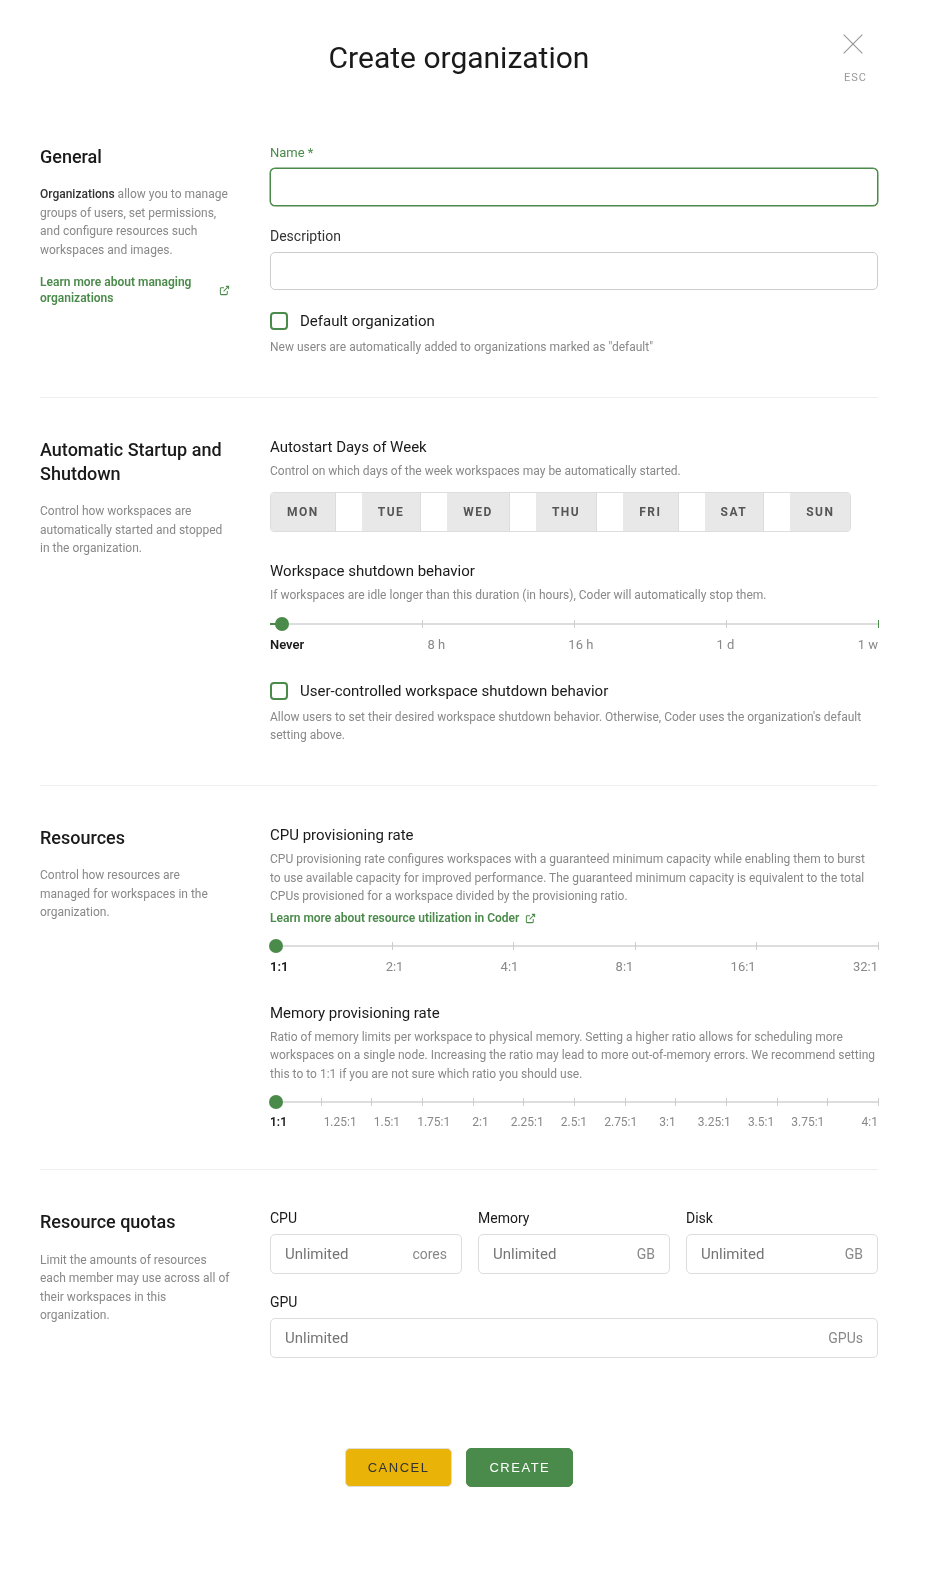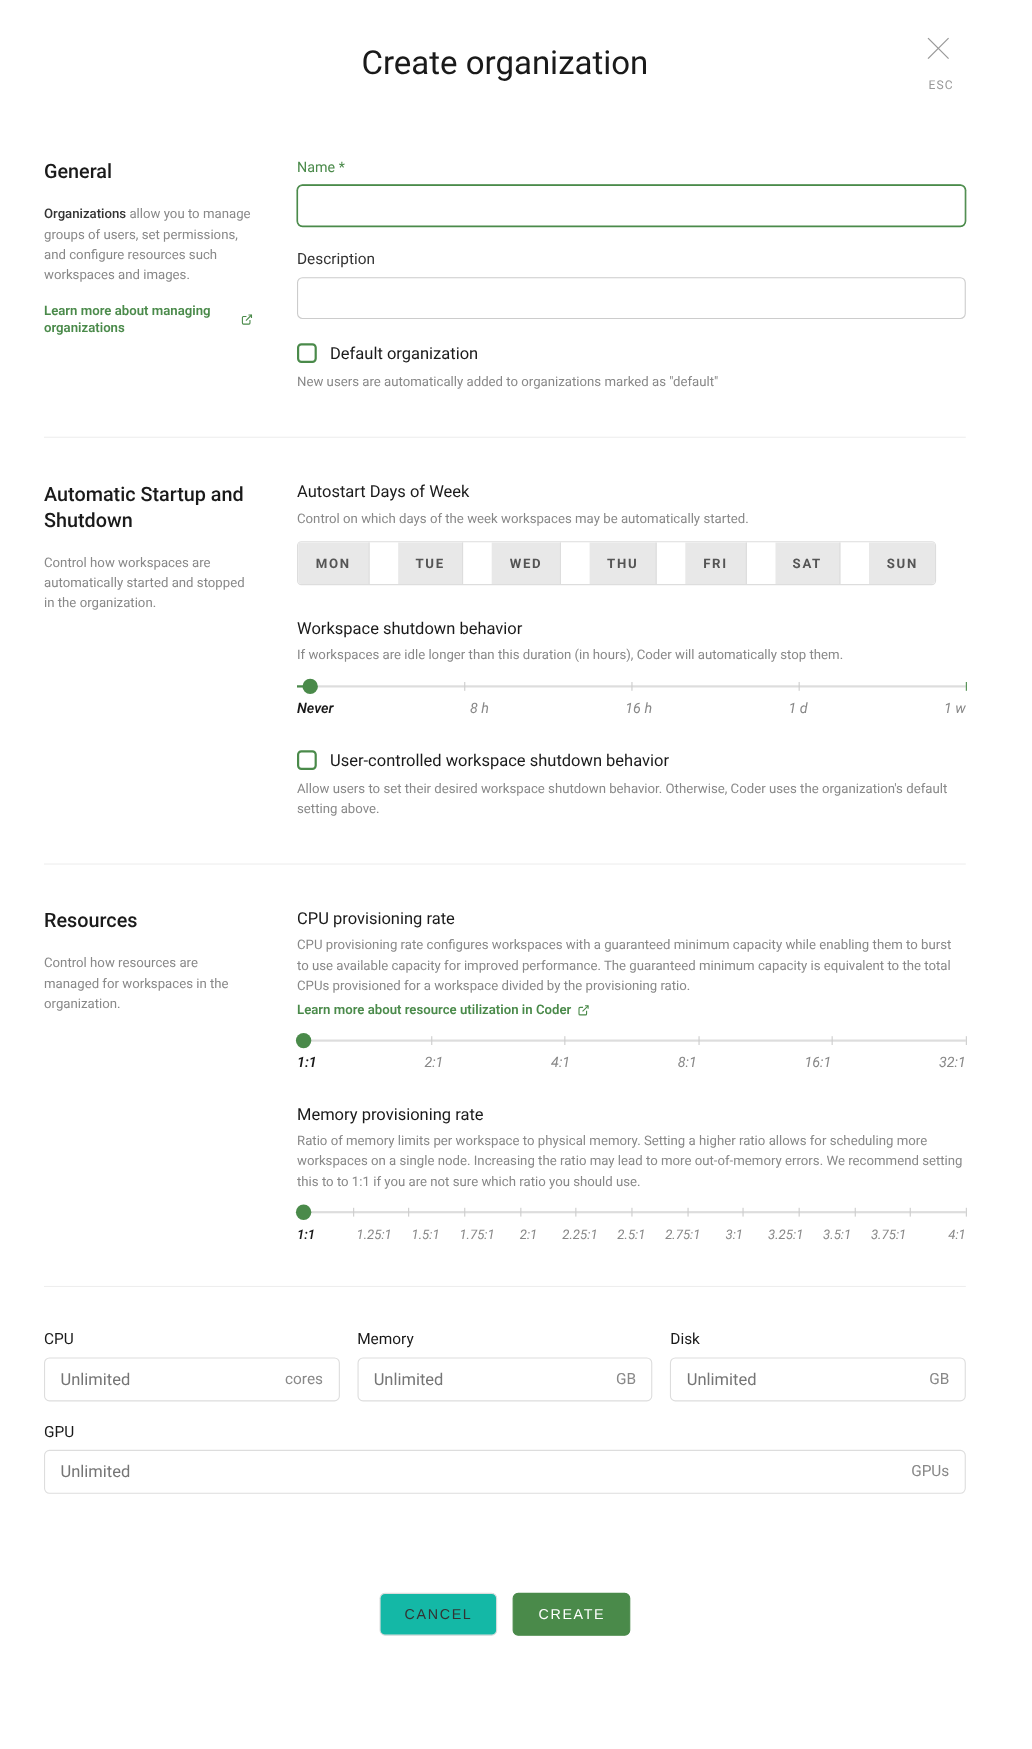--- a/index.html
+++ b/index.html
@@ -192,21 +192,20 @@
 .slider-tick.green { background: #4a8a4a; }
 .slider-labels {
   display: flex;
   justify-content: space-between;
   margin-top: 12px;
 }
 .slider-label {
   font-size: 13px;
   color: #888;
   text-align: center;
-  font-style: italic;
 }
 .slider-label.bold {
   color: #1a1a1a;
   font-weight: 600;
 }
 .slider-labels.many {
   flex-wrap: nowrap;
 }
 .slider-labels.many .slider-label {
   flex: 1;
@@ -255,21 +254,21 @@
   margin-top: 30px;
 }
 .btn {
   padding: 11px 22px;
   border-radius: 5px;
   font-size: 13px;
   font-weight: 500;
   letter-spacing: 1.5px;
   cursor: pointer;
   border: 1px solid #ddd;
-  background: #14b8a6;
+  background: #eab308;
   color: #333;
 }
 .btn.primary {
   background: #4a8a4a;
   border-color: #4a8a4a;
   color: #fff;
 }
 .ext-icon {
   width: 11px; height: 11px;
   flex-shrink: 0;
@@ -441,20 +440,24 @@
         <span class="slider-label">3.25:1</span>
         <span class="slider-label">3.5:1</span>
         <span class="slider-label">3.75:1</span>
         <span class="slider-label">4:1</span>
       </div>
     </div>
   </div>
 </div>
 
 <div class="section no-border">
+  <div class="section-left">
+    <h3>Resource quotas</h3>
+    <p>Limit the amounts of resources each member may use across all of their workspaces in this organization.</p>
+  </div>
   <div class="section-right">
     <div class="quota-row">
       <div class="quota-field">
         <label class="quota-label">CPU</label>
         <div class="quota-input">
           <input type="text" placeholder="Unlimited" style="">
           <span class="quota-unit">cores</span>
         </div>
       </div>
       <div class="quota-field">

